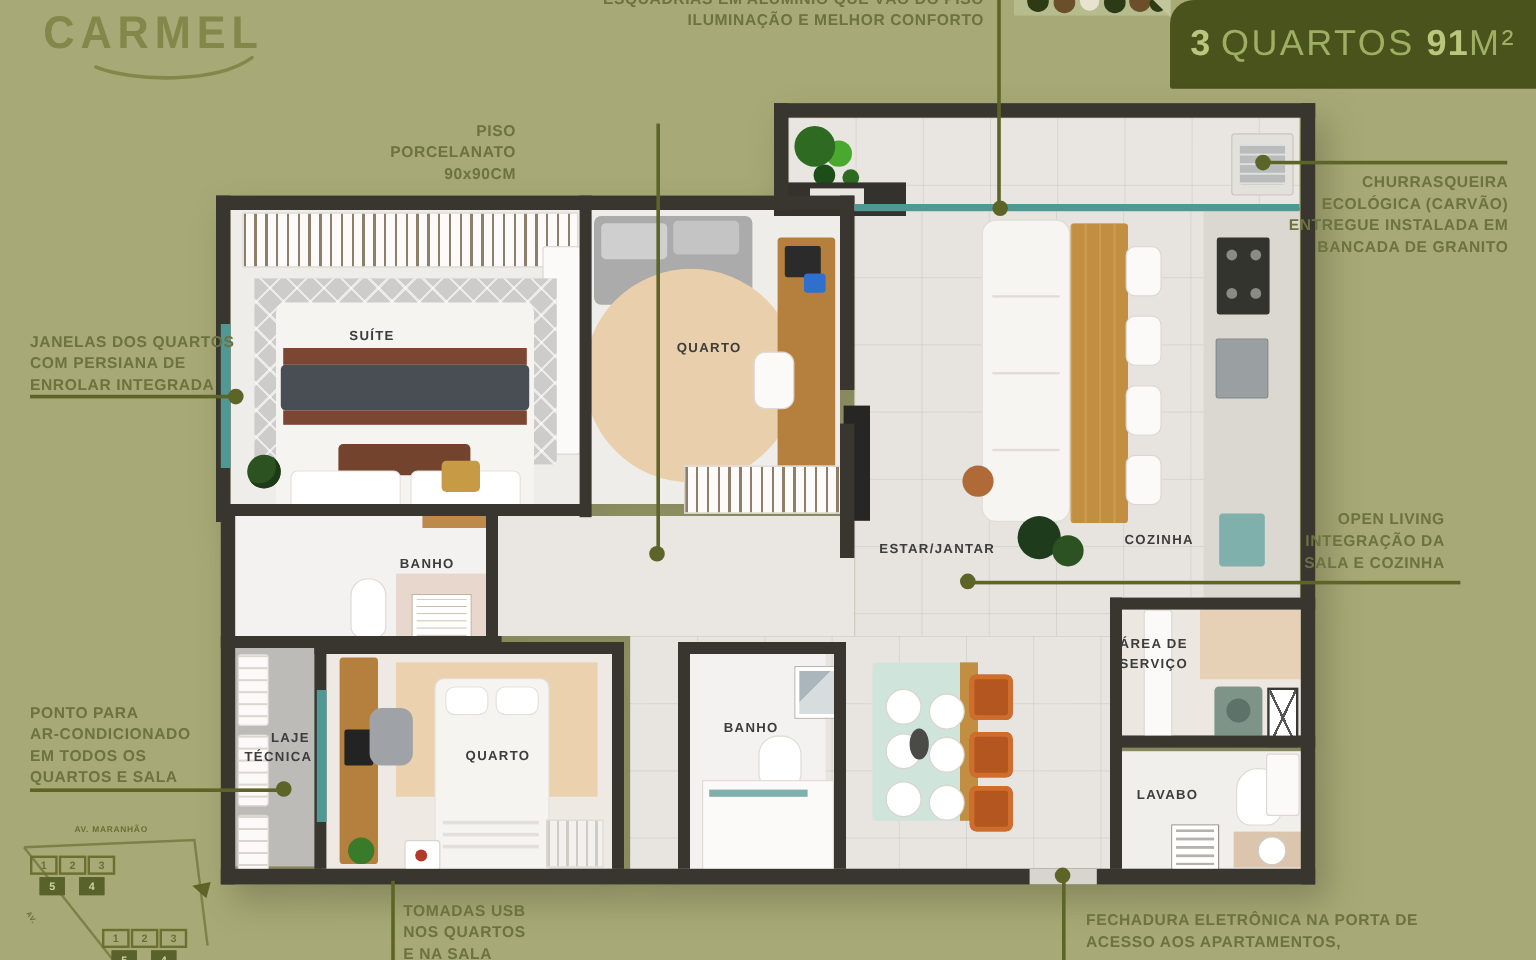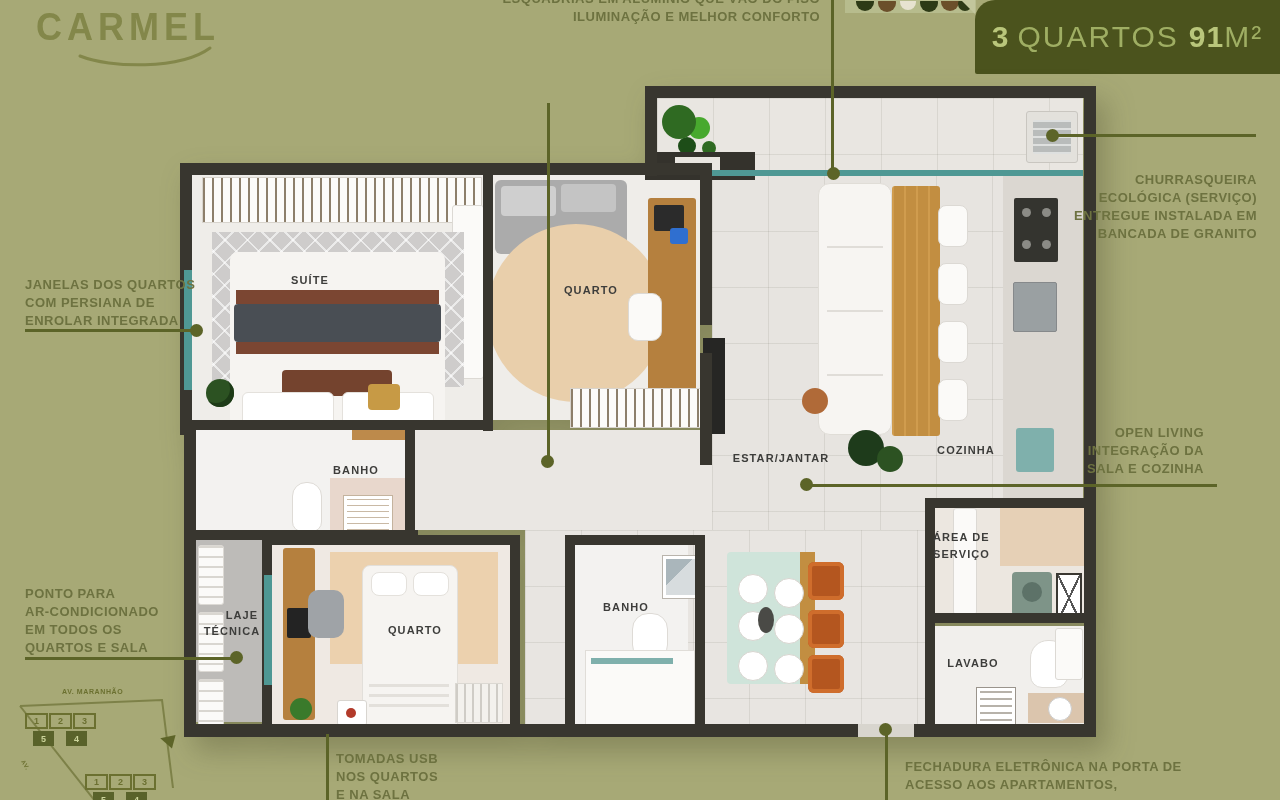--- a/index.html
+++ b/index.html
@@ -256,34 +256,39 @@
     <div class="rlabel" style="left:793px;top:578px;">LAVABO</div>
   </div>
 
   <div class="ann r" style="right:460px;top:-10px;">
     <div>ESQUADRIAS EM ALUMÍNIO QUE VÃO DO PISO</div>
     <div>ILUMINAÇÃO E MELHOR CONFORTO</div>
   </div>
   <div class="lead" style="left:831px;top:0;width:3px;height:173px;"></div>
   <div class="dot" style="left:827px;top:167px;"></div>
 
+  <div class="ann r" style="right:850px;top:100px;">
+    <div>PISO</div>
+    <div>PORCELANATO</div>
+    <div>90x90CM</div>
+  </div>
   <div class="lead" style="left:547px;top:103px;width:3px;height:358px;"></div>
   <div class="dot" style="left:541px;top:455px;"></div>
 
   <div class="ann" style="left:25px;top:276px;">
     <div>JANELAS DOS QUARTOS</div>
     <div>COM PERSIANA DE</div>
     <div>ENROLAR INTEGRADA</div>
   </div>
   <div class="lead" style="left:25px;top:329px;width:172px;height:3px;"></div>
   <div class="dot" style="left:190px;top:324px;"></div>
 
-  <div class="ann r" style="right:23px;top:143px;margin-top:28px;">
+  <div class="ann r" style="right:23px;top:143px;">
     <div>CHURRASQUEIRA</div>
-    <div>ECOLÓGICA (SERVIÇO)</div>
+    <div>ECOLÓGICA (CARVÃO)</div>
     <div>ENTREGUE INSTALADA EM</div>
     <div>BANCADA DE GRANITO</div>
   </div>
   <div class="lead" style="left:1052px;top:134px;width:204px;height:3px;"></div>
   <div class="dot" style="left:1046px;top:129px;"></div>
 
   <div class="ann r" style="right:76px;top:424px;">
     <div>OPEN LIVING</div>
     <div>INTEGRAÇÃO DA</div>
     <div>SALA E COZINHA</div>

